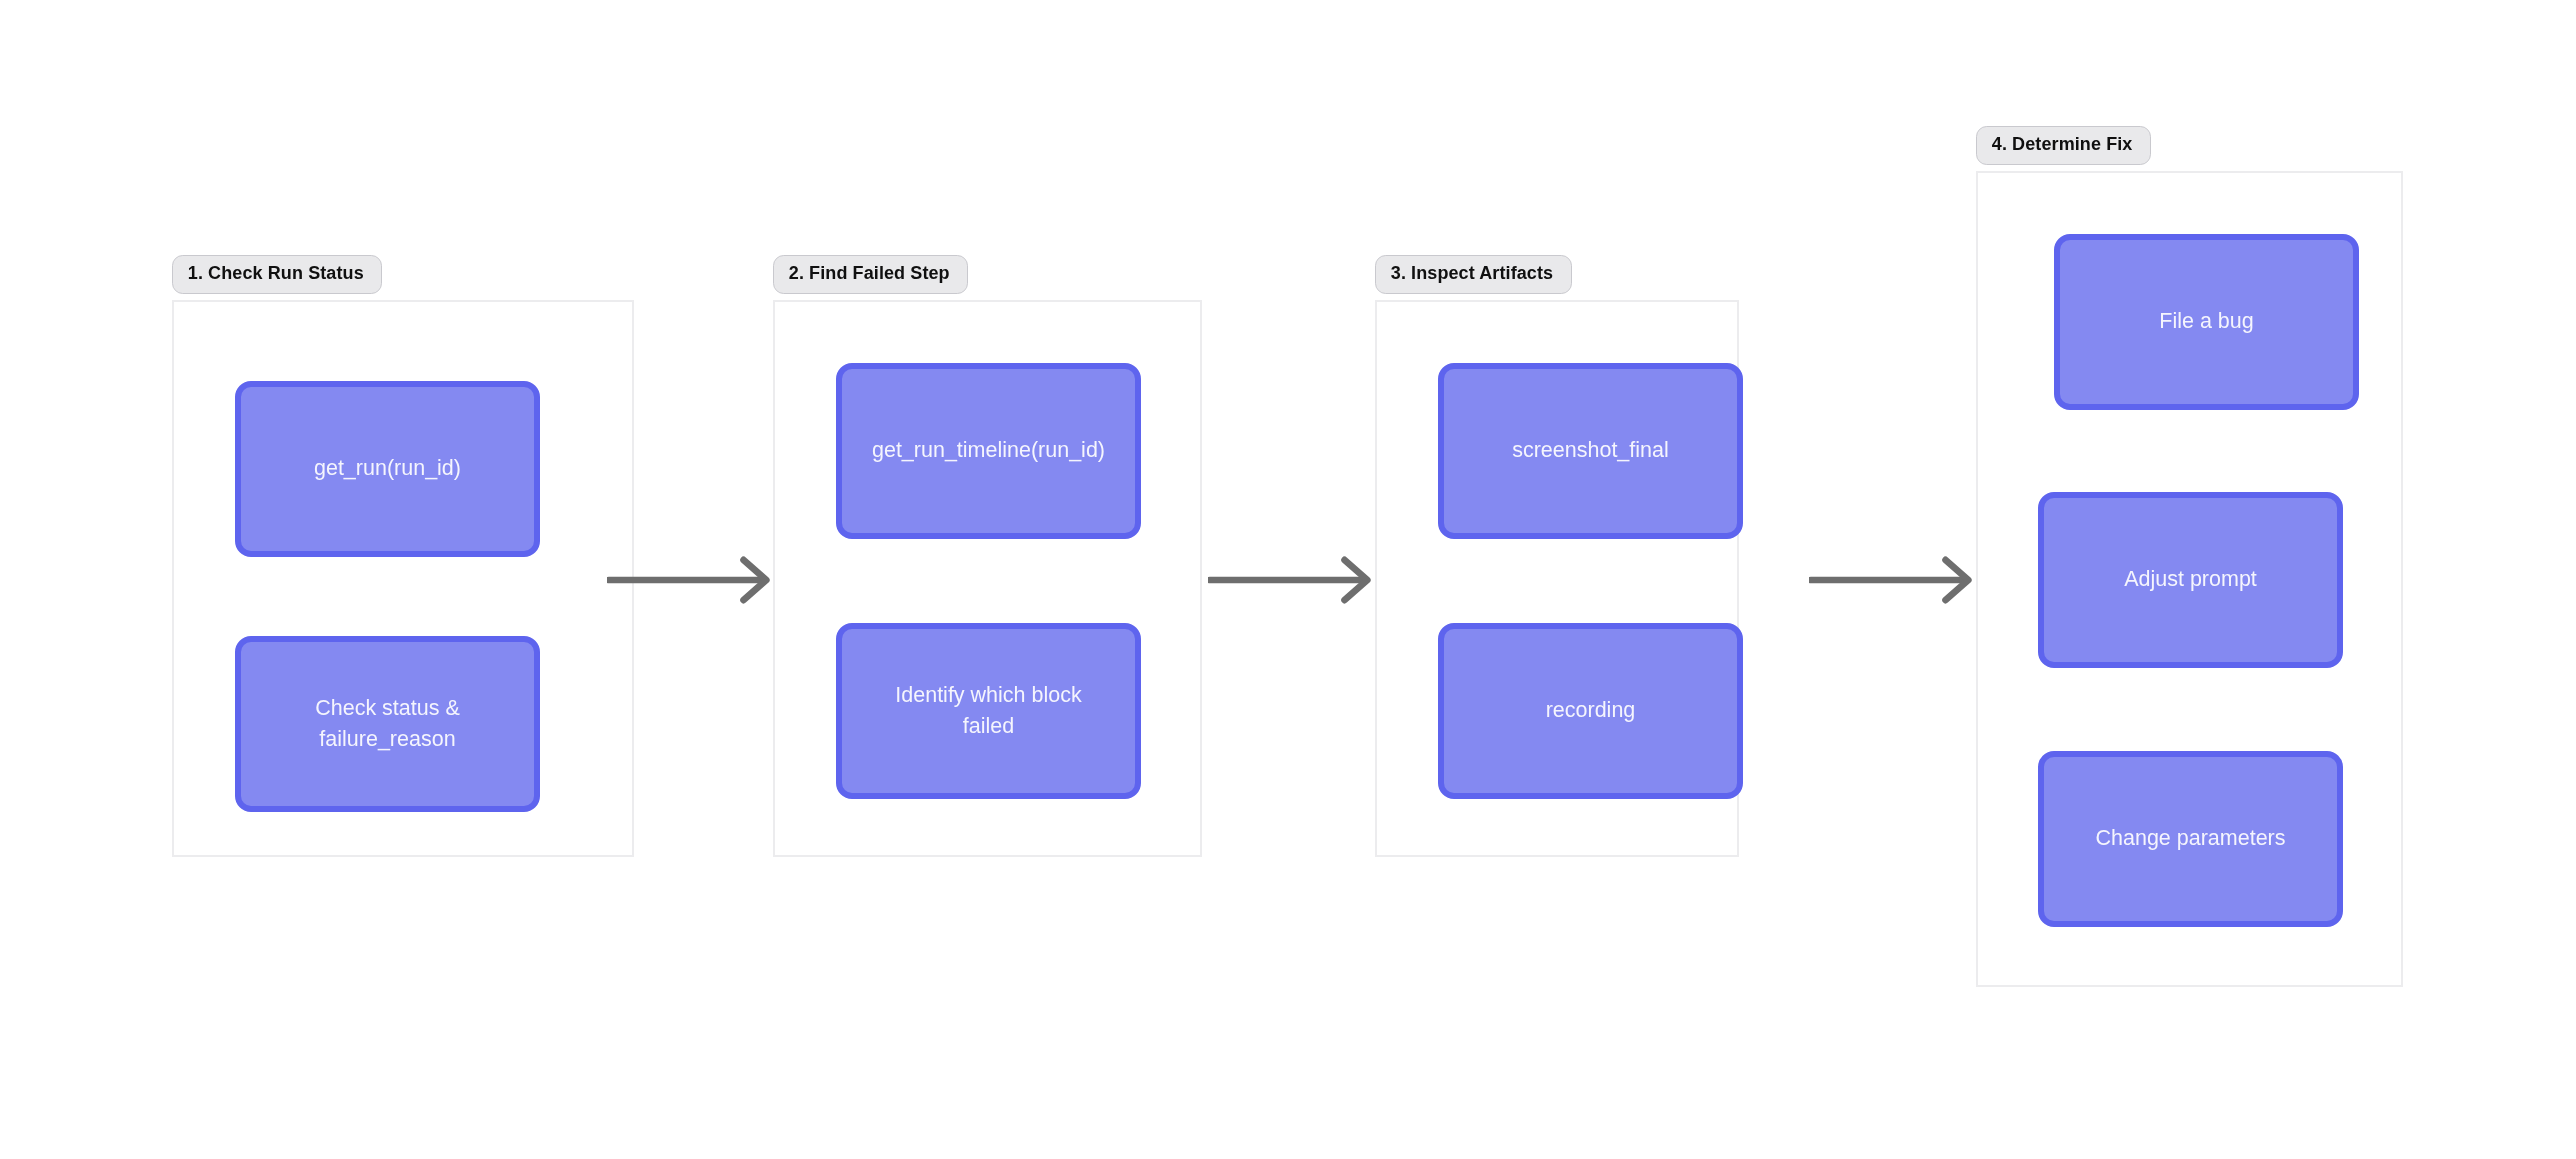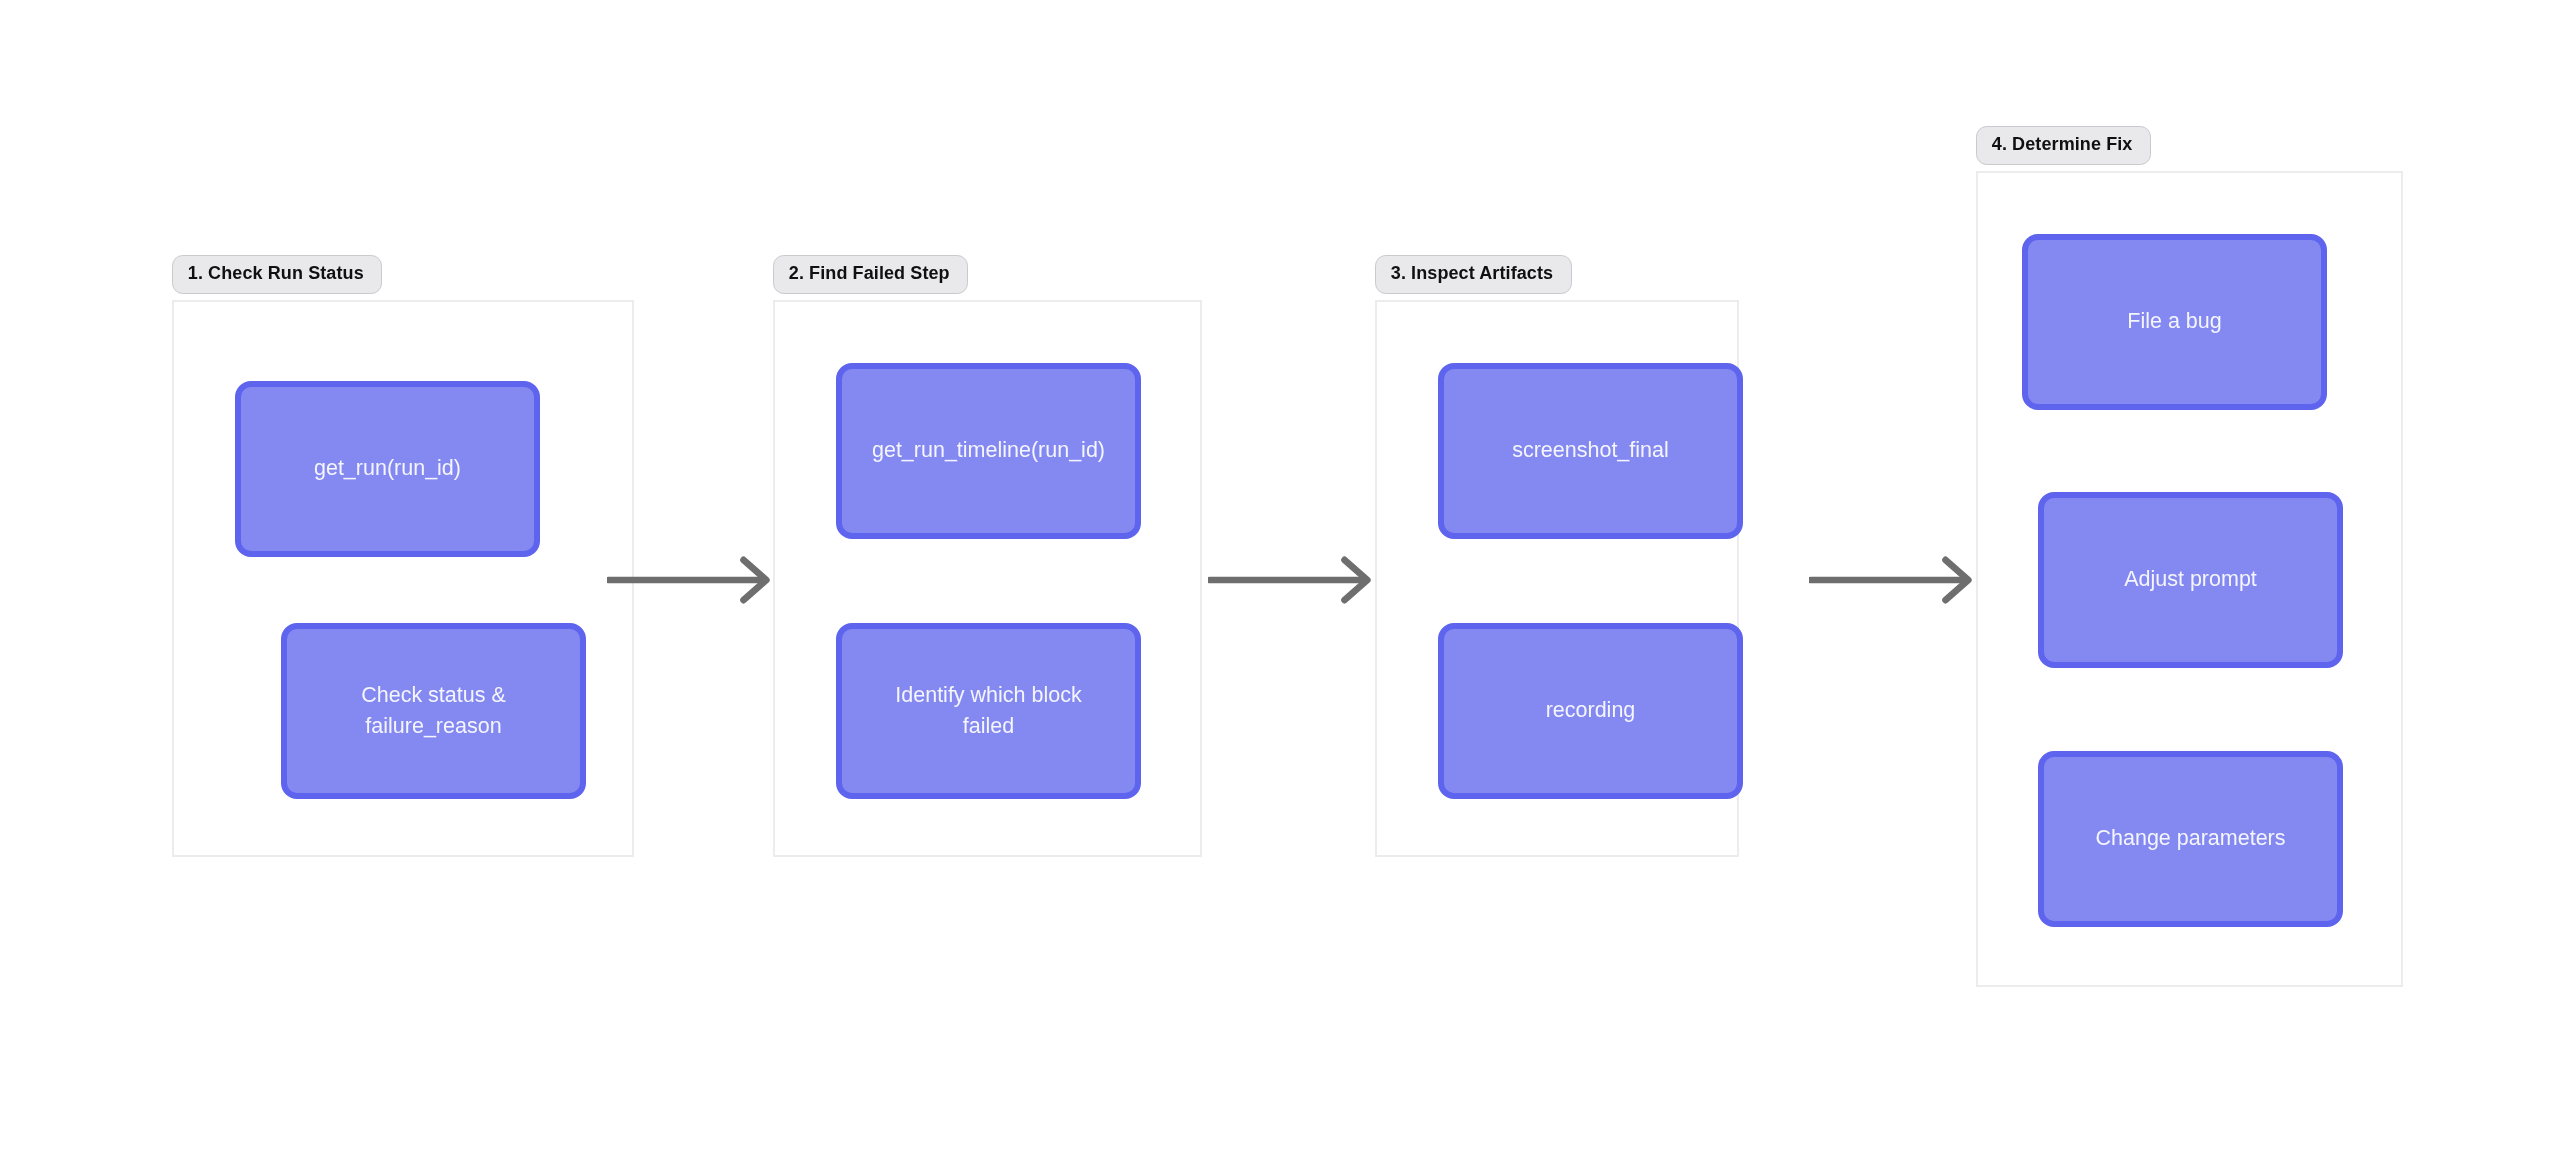--- a/index.html
+++ b/index.html
@@ -67,38 +67,38 @@
   }
 </style>
 </head>
 <body>
 
 <div class="stage">
 
   <section class="group" style="left:172px; top:300px; width:462px; height:557px;">
     <div class="group-label">1. Check Run Status</div>
     <div class="node" style="left:61px; top:79px;">get_run(run_id)</div>
-    <div class="node" style="left:61px; top:321px;margin-left:46px;">Check status &amp; failure_reason</div>
+    <div class="node" style="left:61px; top:334px;">Check status &amp; failure_reason</div>
   </section>
 
   <section class="group" style="left:773px; top:300px; width:429px; height:557px;padding-left:16px;">
     <div class="group-label">2. Find Failed Step</div>
     <div class="node" style="left:61px; top:61px;">get_run_timeline(run_id)</div>
     <div class="node" style="left:61px; top:321px;">Identify which block failed</div>
   </section>
 
   <section class="group" style="left:1375px; top:300px; width:364px; height:557px;">
     <div class="group-label">3. Inspect Artifacts</div>
     <div class="node" style="left:61px; top:61px;">screenshot_final</div>
     <div class="node" style="left:61px; top:321px;">recording</div>
   </section>
 
   <section class="group" style="left:1976px; top:171px; width:427px; height:816px;">
     <div class="group-label">4. Determine Fix</div>
-    <div class="node" style="left:44px; top:61px;">File a bug</div>
+    <div class="node" style="left:76px; top:61px;">File a bug</div>
     <div class="node" style="left:60px; top:319px;">Adjust prompt</div>
     <div class="node" style="left:60px; top:578px;">Change parameters</div>
   </section>
 
   <svg class="arrow" style="left:607px; top:553px;" viewBox="0 0 245 80" aria-hidden="true">
     <line x1="3" y1="40" x2="232" y2="40"></line>
     <polyline points="204,10 238,40 204,70"></polyline>
   </svg>
   <svg class="arrow" style="left:1208px; top:553px;" viewBox="0 0 245 80" aria-hidden="true">
     <line x1="3" y1="40" x2="232" y2="40"></line>

